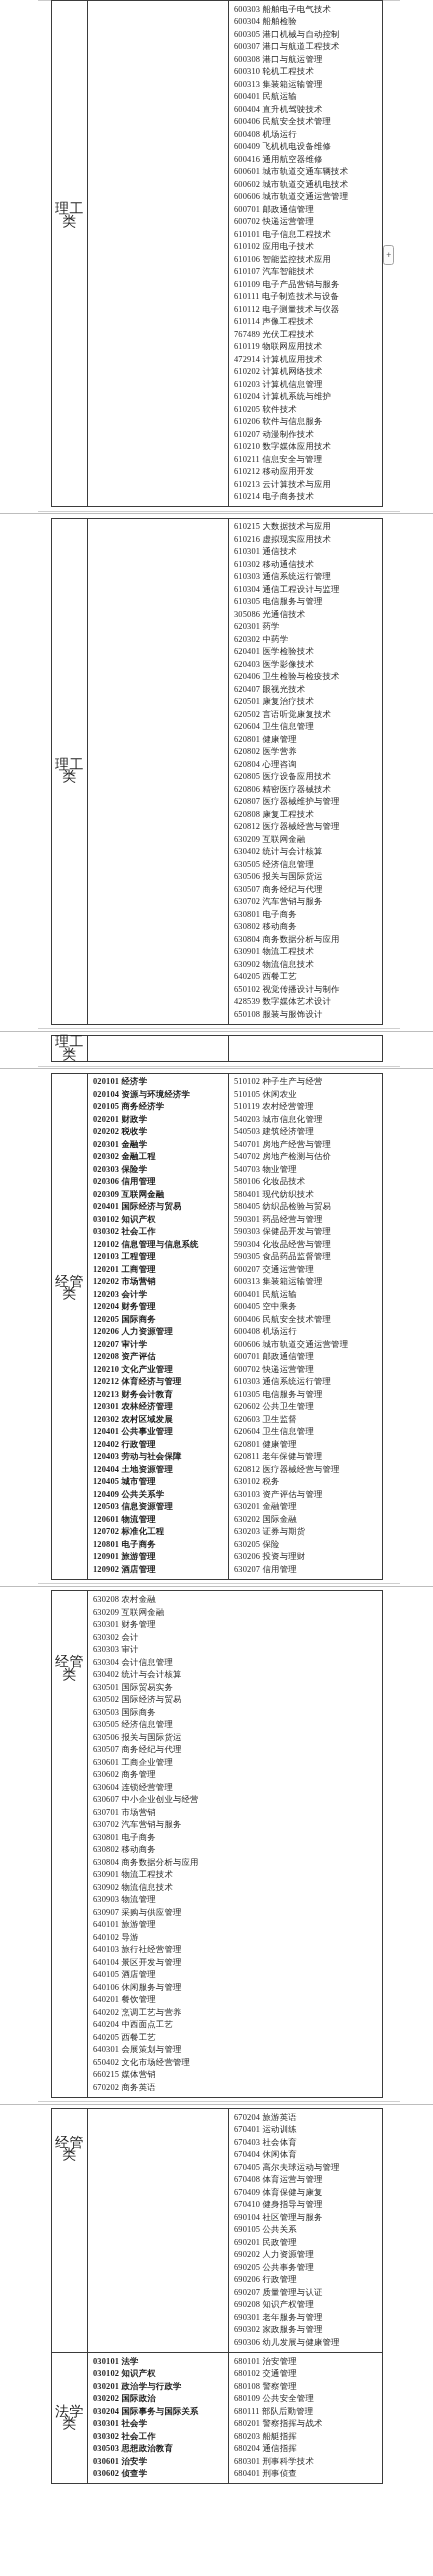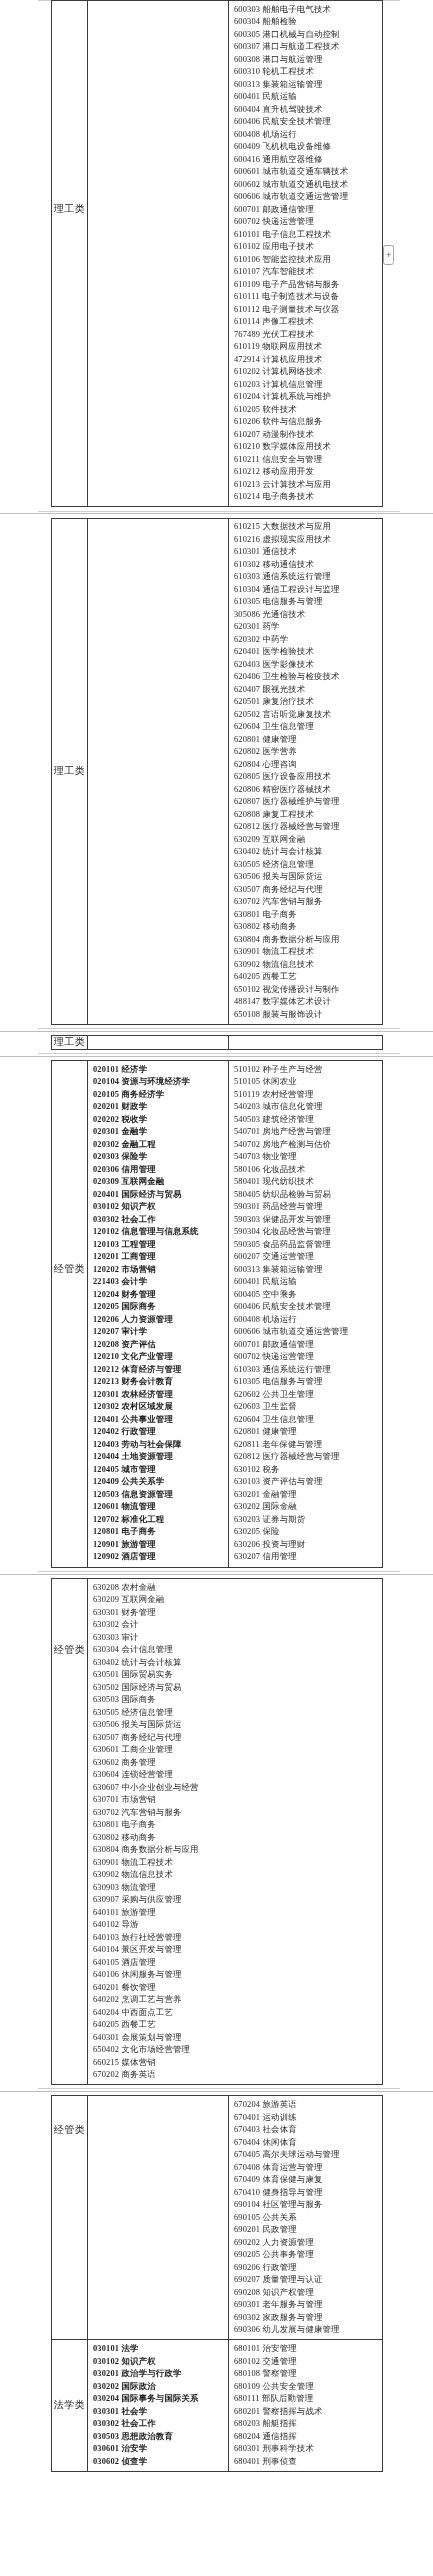--- a/index.html
+++ b/index.html
@@ -18,21 +18,21 @@
   .col{box-sizing:border-box;}
   .cat-col{width:36px;border-right:1.1px solid #3b3b3b;position:relative;flex:none;}
   .cat-col.center{display:flex;align-items:center;justify-content:center;}
   .left-col{width:141px;border-right:1.1px solid #3b3b3b;padding:2.7px 0 2.7px 4.9px;flex:none;font-weight:bold;}
   .right-col{flex:1;padding:2.7px 0 2.7px 4.9px;}
   .row{
     font-size:8.4px;line-height:12.5px;white-space:nowrap;
     letter-spacing:0.2px;color:#1f1f1f;
   }
   .cat-label{
-    font-size:10px;line-height:12.5px;text-align:center;color:#1f1f1f;letter-spacing:0.5px;
+    font-size:14px;line-height:12.5px;text-align:center;color:#1f1f1f;letter-spacing:0.5px;
   }
   .cat-label.abs{position:absolute;left:0;right:0;}
   .page-gap{position:relative;height:10.3px;width:433px;margin-left:0px;}
   .gap-line-a{position:absolute;top:3.3px;left:38px;width:362px;height:0.5px;background:#cfcfcf;}
   .gap-line-b{position:absolute;top:6px;left:0;width:433px;height:1.1px;background:#bdbdbd;}
   #zoom-in-btn{
     position:absolute;left:383px;top:245px;width:11.4px;height:20px;
     border:0.5px solid #a3a3a3;border-radius:2.7px;background:#fcfcfc;
     color:#555;font-size:8.7px;line-height:19px;text-align:center;
     font-family:"Liberation Sans","DejaVu Sans",sans-serif;
@@ -140,21 +140,21 @@
             <div class="row">630506 报关与国际货运</div>
             <div class="row">630507 商务经纪与代理</div>
             <div class="row">630702 汽车营销与服务</div>
             <div class="row">630801 电子商务</div>
             <div class="row">630802 移动商务</div>
             <div class="row">630804 商务数据分析与应用</div>
             <div class="row">630901 物流工程技术</div>
             <div class="row">630902 物流信息技术</div>
             <div class="row">640205 西餐工艺</div>
             <div class="row">650102 视觉传播设计与制作</div>
-            <div class="row">488147 数字媒体艺术设计</div>
+            <div class="row">428539 数字媒体艺术设计</div>
             <div class="row">650108 服装与服饰设计</div>
           </div>
         </div>
       </div>
       <div class="page-gap">
         <div class="gap-line-a"></div>
         <div class="gap-line-b"></div>
       </div>
       <div class="page">
         <div class="section">
@@ -184,21 +184,21 @@
             <div class="row">020303 保险学</div>
             <div class="row">020306 信用管理</div>
             <div class="row">020309 互联网金融</div>
             <div class="row">020401 国际经济与贸易</div>
             <div class="row">030102 知识产权</div>
             <div class="row">030302 社会工作</div>
             <div class="row">120102 信息管理与信息系统</div>
             <div class="row">120103 工程管理</div>
             <div class="row">120201 工商管理</div>
             <div class="row">120202 市场营销</div>
-            <div class="row">221403 会计学</div>
+            <div class="row">120203 会计学</div>
             <div class="row">120204 财务管理</div>
             <div class="row">120205 国际商务</div>
             <div class="row">120206 人力资源管理</div>
             <div class="row">120207 审计学</div>
             <div class="row">120208 资产评估</div>
             <div class="row">120210 文化产业管理</div>
             <div class="row">120212 体育经济与管理</div>
             <div class="row">120213 财务会计教育</div>
             <div class="row">120301 农林经济管理</div>
             <div class="row">120302 农村区域发展</div>

